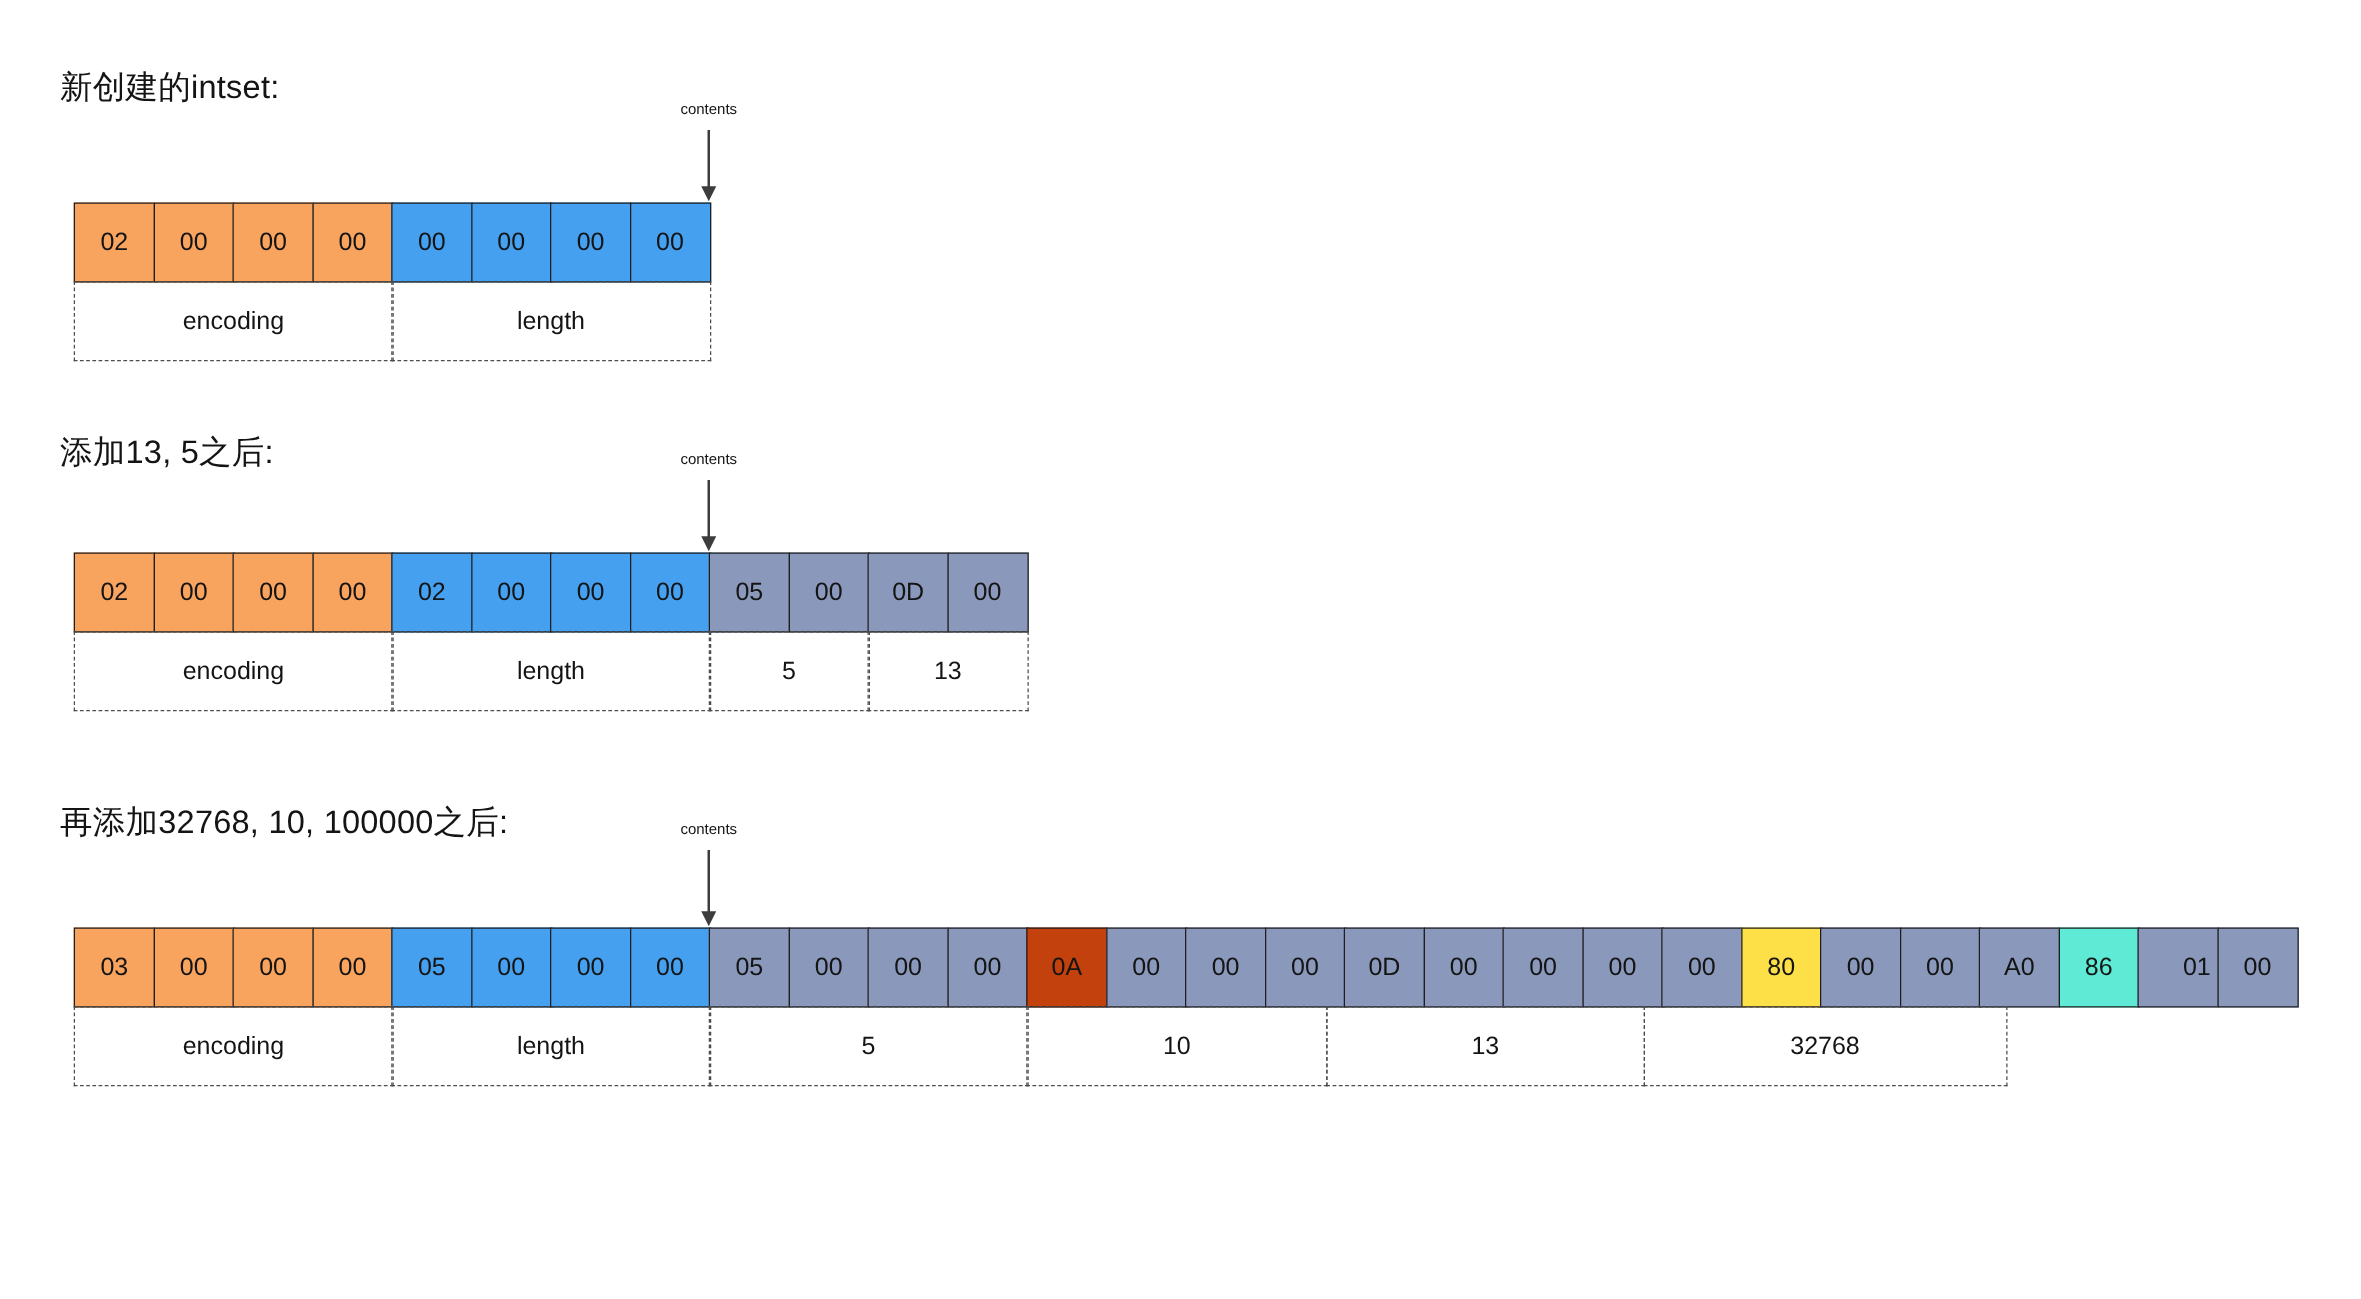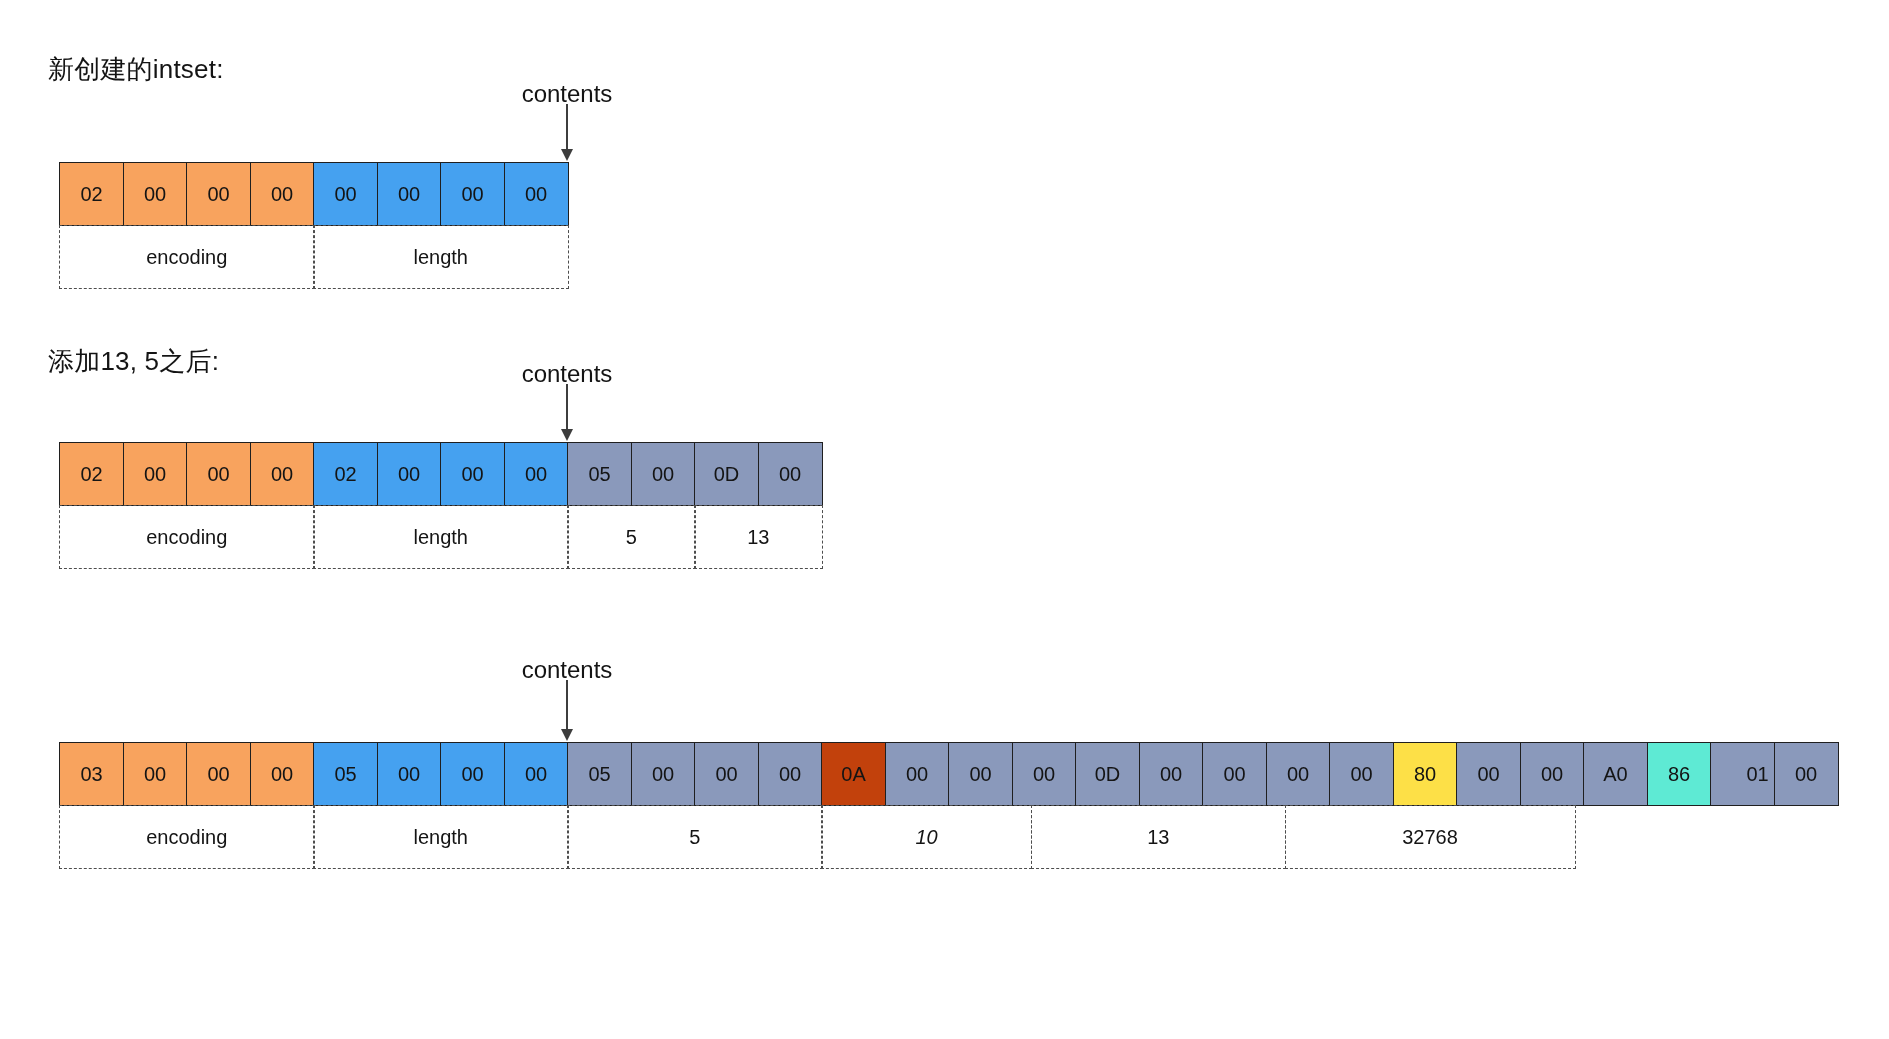--- a/index.html
+++ b/index.html
@@ -20,21 +20,21 @@
     position: absolute;
     font-size: 26px;
     font-weight: 400;
     letter-spacing: 0.2px;
     white-space: nowrap;
     color: var(--text, #141414);
   }
   .pointer-label {
     position: absolute;
     transform: translateX(-50%);
-    font-size: 24px;
+    font-size: 12px;
     white-space: nowrap;
     color: var(--text, #141414);
   }
   .pointer-line {
     position: absolute;
     width: 2px;
     background: var(--arrow, #3d3d3d);
   }
   .pointer-head {
     position: absolute;
@@ -117,20 +117,21 @@
       </div>
     <div class="span-row" style="left: 59px; top: 505px;">
         <div class="fspan" style="width: 255.5px;">encoding</div>
         <div class="fspan" style="width: 255.5px;">length</div>
         <div class="fspan" style="width: 128.5px;">5</div>
         <div class="fspan" style="width: 128.5px;">13</div>
       </div>
   </section>
 
   <section class="figure">
+    <h2 class="title" style="left: 48px; top: 640px;">再添加32768, 10, 100000之后:</h2>
     <span class="pointer-label" style="left: 567px; top: 656px;">contents</span>
     <span class="pointer-line" style="left: 566px; top: 680px; height: 52px;"></span>
     <span class="pointer-head" style="left: 561px; top: 729px;"></span>
     <div class="byte-row" style="left: 59px; top: 742px;">
         <div class="cell" style="background: rgb(248, 163, 94);">03</div>
         <div class="cell" style="background: rgb(248, 163, 94);">00</div>
         <div class="cell" style="background: rgb(248, 163, 94);">00</div>
         <div class="cell" style="background: rgb(248, 163, 94);">00</div>
         <div class="cell" style="background: rgb(69, 161, 240);">05</div>
         <div class="cell" style="background: rgb(69, 161, 240);">00</div>
@@ -154,19 +155,19 @@
         <div class="cell" style="background: rgb(138, 153, 187);">00</div>
         <div class="cell" style="background: rgb(138, 153, 187);">A0</div>
         <div class="cell" style="background: #5eead4;">86</div>
         <div class="cell" style="background: rgb(138, 153, 187); padding-left: 30px;">01</div>
         <div class="cell" style="background: rgb(138, 153, 187);">00</div>
       </div>
     <div class="span-row" style="left: 59px; top: 805px;">
         <div class="fspan" style="width: 255.5px;">encoding</div>
         <div class="fspan" style="width: 255.5px;">length</div>
         <div class="fspan" style="width: 255.5px;">5</div>
-        <div class="fspan" style="width: 211px; font-style: italic;">10</div>
+        <div class="fspan" style="width: 241px;">10</div>
         <div class="fspan" style="width: 255.5px;">13</div>
         <div class="fspan" style="width: 291px;">32768</div>
       </div>
   </section>
 
 </div>
 
 </body></html>

